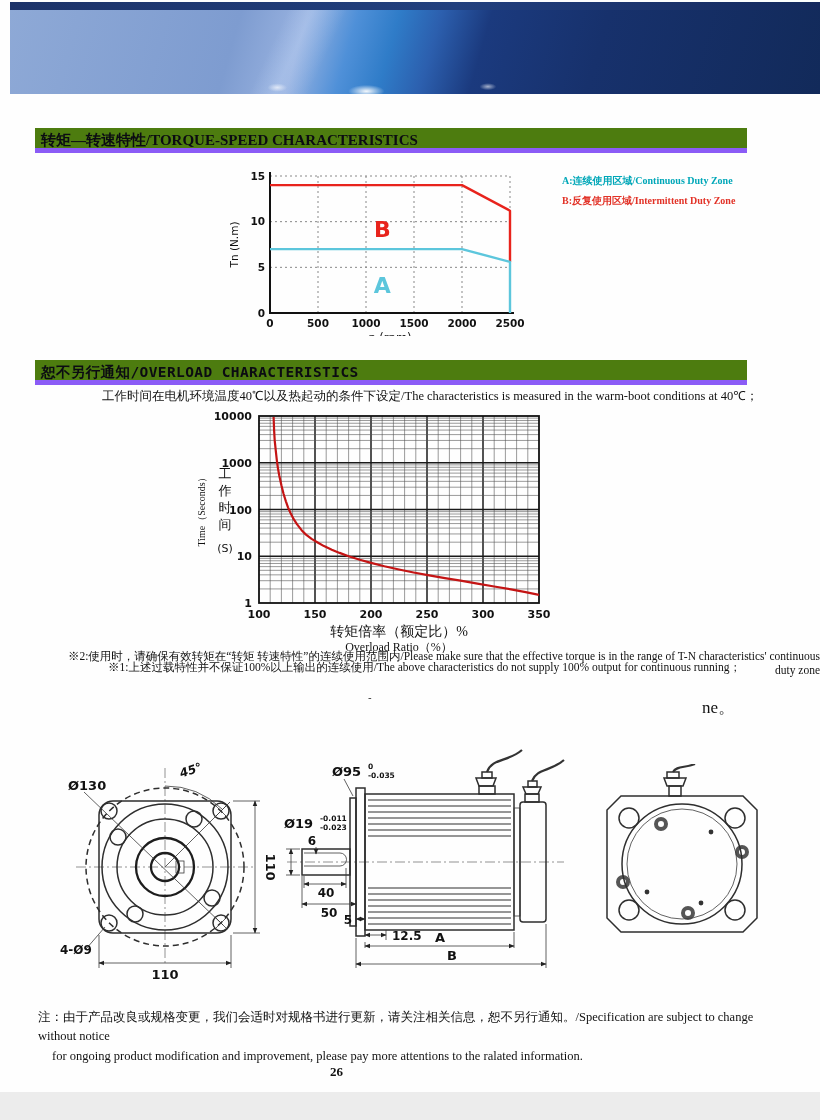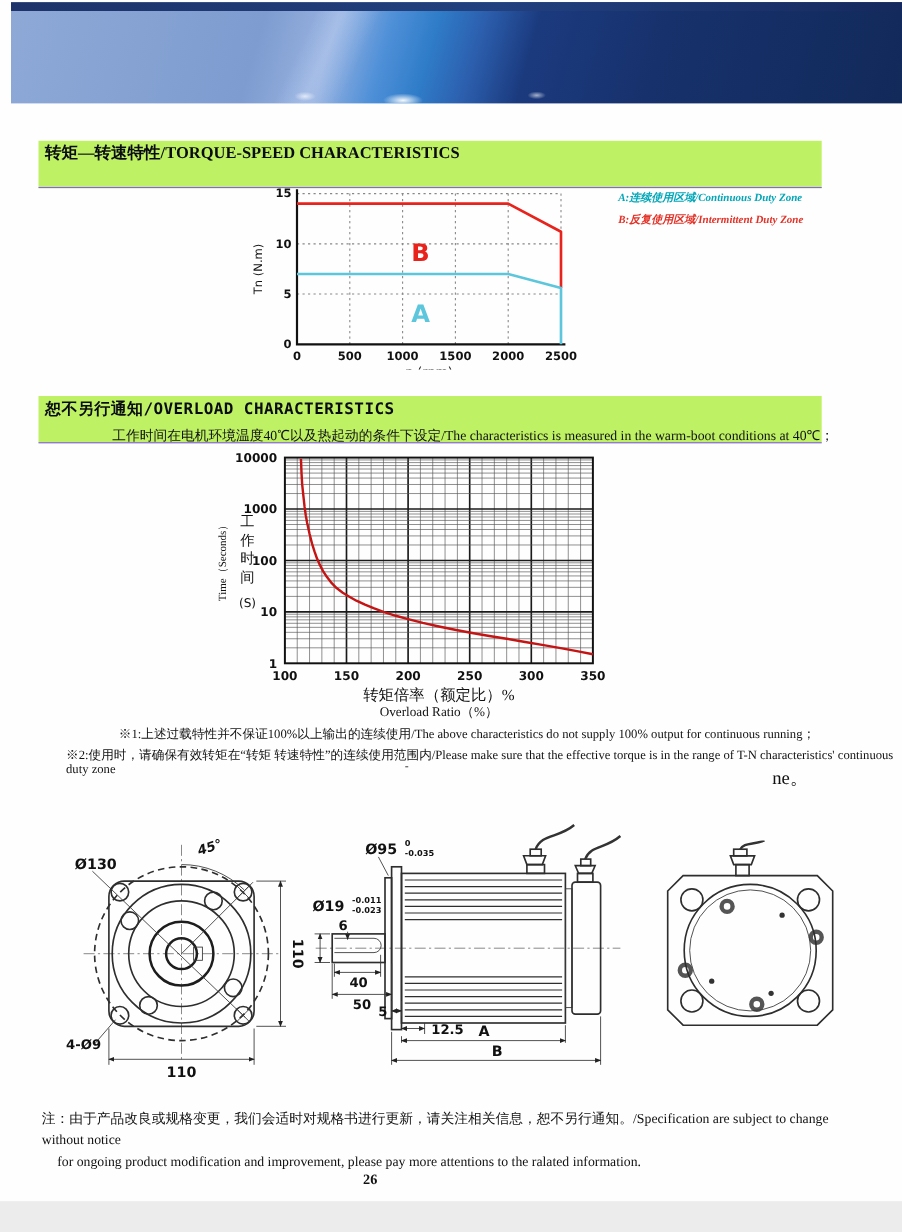--- a/index.html
+++ b/index.html
@@ -19,43 +19,43 @@
       linear-gradient(115deg, rgba(255,255,255,0) 33%, rgba(200,220,250,.30) 36%, rgba(255,255,255,0) 40%),
       linear-gradient(106deg, #8ea9d6 0%, #7e9cd0 28%, #98b2e0 36%, #4f90d8 42%, #2f7cc8 47%, #2c5fae 52%, #1b3a7e 58%, #17316c 72%, #122a5a 100%);
   }
   .banner::before{
     content:"";position:absolute;left:0;top:0;width:100%;height:8px;
     background:linear-gradient(to right, #1d3369 0%, #22407e 55%, #16295e 100%);
   }
 
   
   .section-bar{
-    position:absolute;left:35px;width:712px;height:43px;line-height:25px;
-    background:#bef264;color:#0b0b12;font-weight:bold;font-size:15px;
+    position:absolute;left:35px;width:712px;height:25px;line-height:25px;
+    background:#4d7c0f;color:#0b0b12;font-weight:bold;font-size:15px;
     font-family:"Liberation Serif",serif;padding-left:6px;box-sizing:border-box;
-    border-bottom:1px solid #8b5cf6;
+    border-bottom:5px solid #8b5cf6;
   }
   .bar1{top:128px;}
   .bar2{top:360px;font-family:"DejaVu Sans Mono",monospace;font-size:14.5px;letter-spacing:.4px;}
   .bar3{top:710px;}
 
   
   .ts-chart{position:absolute;left:225px;top:166px;width:300px;height:170px;}
   .ov-chart{position:absolute;left:195px;top:402px;width:375px;height:252px;}
 
   .legend{position:absolute;left:562px;top:176px;font-family:"Liberation Serif",serif;
-    font-size:10px;font-weight:bold;line-height:1;font-style:italic;}
+    font-size:10px;font-weight:bold;line-height:1;}
   .legend div{margin-bottom:10px;}
 
   .subtitle{position:absolute;left:102px;top:387px;font-size:12.5px;color:#111;
     font-family:Liberation Serif, serif;}
 
   .note{position:absolute;font-size:11.5px;color:#111;font-family:"Liberation Serif",serif;}
   .note1{left:108px;top:660px;text-align:center;}
-  .note2{left:60px;top:679px;}
+  .note2{left:60px;top:649px;text-align:right;}
   .frag-dash{position:absolute;left:368px;top:691px;font-size:11px;color:#333;}
   .frag-ne{position:absolute;left:690px;top:696px;font-size:17px;color:#111;font-family:"Liberation Serif",serif;margin-left:12px;}
 
   
   .draw{position:absolute;}
   .draw-front{left:40px;top:752px;width:245px;height:235px;}
   .draw-side{left:282px;top:748px;width:290px;height:240px;}
   .draw-rear{left:585px;top:764px;width:200px;height:185px;}
 
   .ln{fill:none;stroke:#2e2e2e;stroke-width:1.5;}

